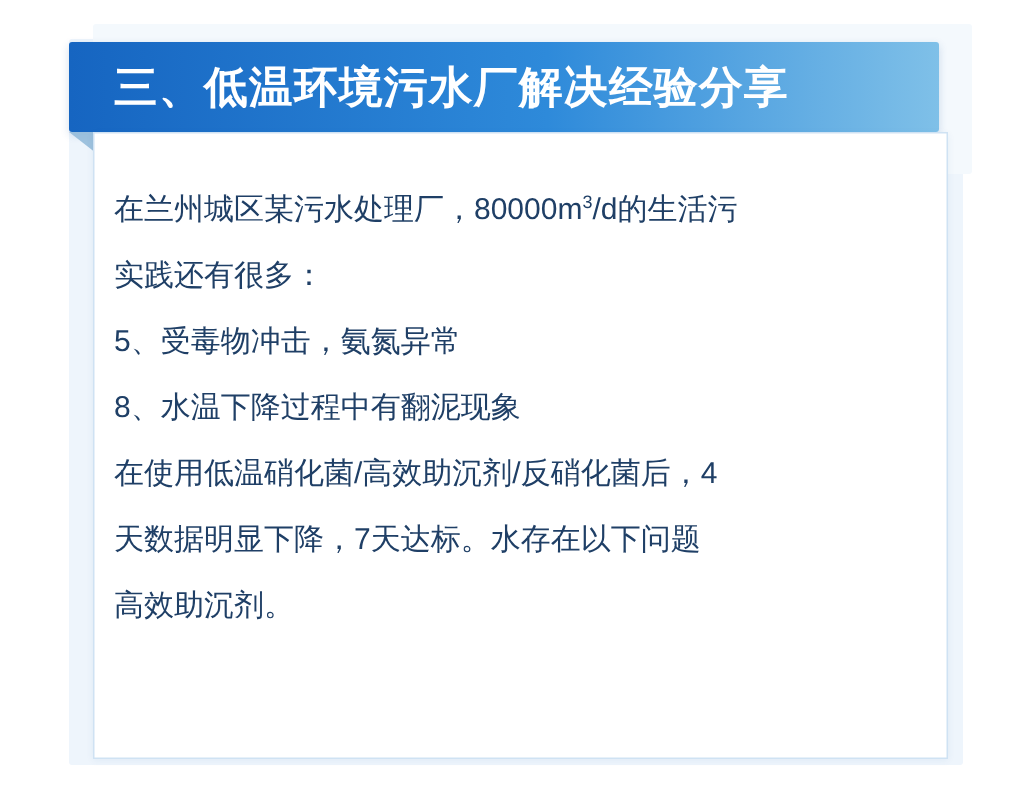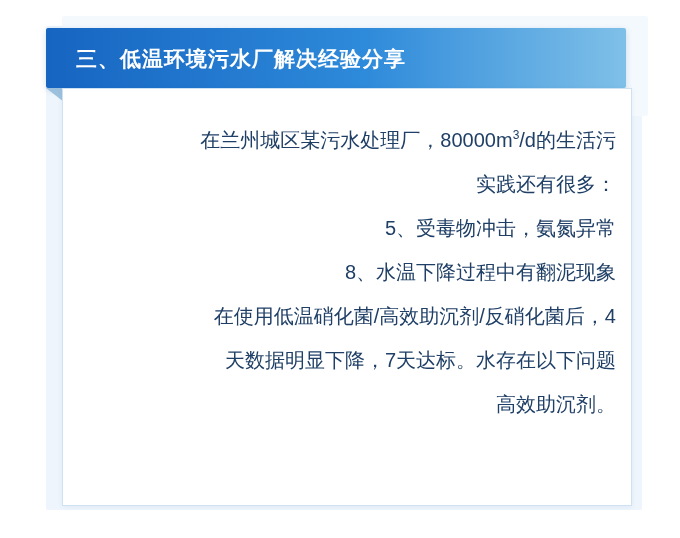--- a/index.html
+++ b/index.html
@@ -64,21 +64,21 @@
     opacity: 0.85;
   }
   .title-text {
     position: absolute;
     left: 76px;
     top: 36px;
     width: 540px;
     height: 46px;
     line-height: 46px;
     color: #ffffff;
-    font-size: 21px;
+    font-size: 29px;
     font-weight: bold;
     letter-spacing: 1px;
     white-space: nowrap;
     font-family: "Liberation Sans", sans-serif;
   }
 
   
   .content-card {
     position: absolute;
     left: 62px;
@@ -97,21 +97,20 @@
     top: 118px;
     width: 540px;
     color: #1f3f66;
     font-size: 20px;
     line-height: 44px;
     font-family: "Liberation Sans", sans-serif;
   }
   .body-text p {
     margin: 0;
     padding: 0;
-    text-align: right;
   }
   .body-text sup {
     font-size: 12px;
     vertical-align: super;
     line-height: 0;
   }
 </style>
 </head>
 <body>
 

